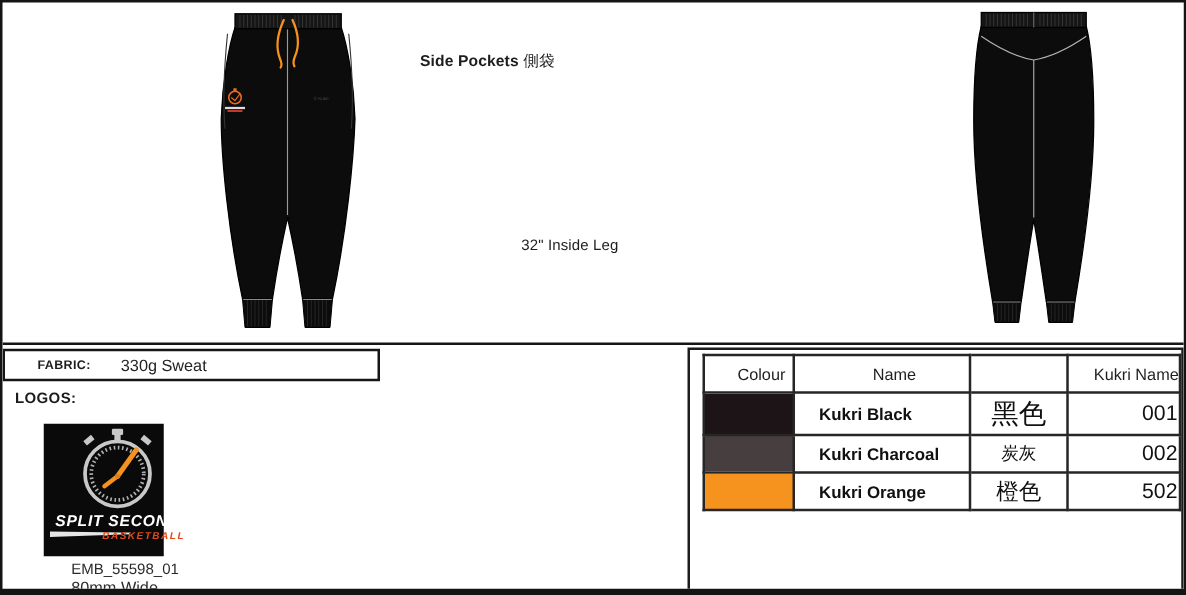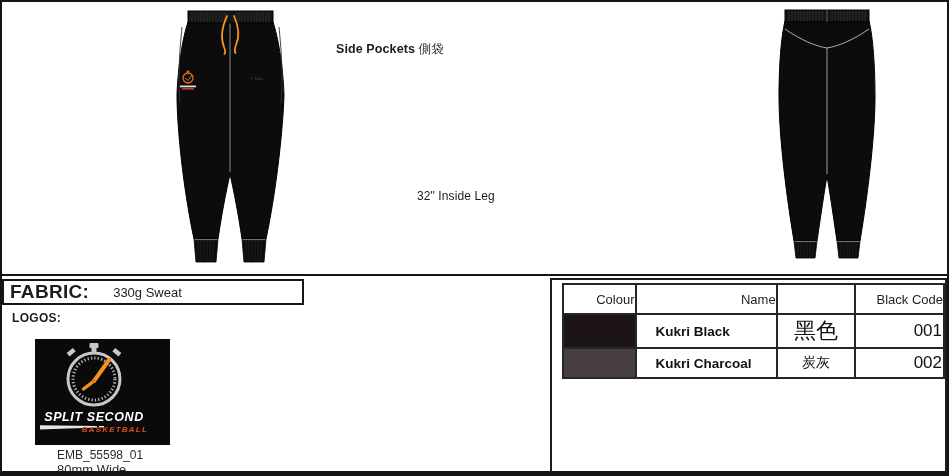--- a/index.html
+++ b/index.html
@@ -14,40 +14,40 @@
   .note .zh{font-weight:500;}
   #side-pockets{left:290px;top:39px;margin-left:44px;}
   #colour-note{left:290px;top:83px;line-height:15px;}
   #inside-leg{left:415px;top:187px;font-weight:500;font-size:12px;}
   
   #divider{left:0;top:272px;width:100%;height:2px;background:#161616;}
   #fabric-box{
     left:0;top:277px;width:302px;height:26px;box-sizing:border-box;
     border:2px solid #161616;display:flex;align-items:center;background:#fff;
   }
-  #fabric-label{font-weight:bold;font-size:19px;margin-left:6px;letter-spacing:.3px;}
+  #fabric-label{font-weight:bold;font-size:10px;margin-left:26px;letter-spacing:.3px;}
   #fabric-value{font-size:13px;margin-left:24px;color:#222;}
   #logos-label{left:10px;top:309px;font-weight:bold;font-size:12px;letter-spacing:.3px;}
   
-  #logo-square{left:33px;top:337px;width:135px;height:106px;background:#0a0a0a;}
+  #logo-square{left:33px;top:337px;width:96px;height:106px;background:#0a0a0a;}
   #logo-ref{left:55px;top:446px;font-size:12px;color:#2b2b2b;}
   #logo-width{left:55px;top:460px;font-size:13px;color:#2b2b2b;}
   
   #right-box{
     left:548px;top:276px;width:397px;height:195px;box-sizing:border-box;
     border:2px solid #1c1c1c;background:#fff;
   }
   #colour-table{
     position:absolute;left:10px;top:3px;border-collapse:collapse;table-layout:fixed;
   }
   #colour-table th,#colour-table td{
     border:2px solid #262626;box-sizing:border-box;overflow:hidden;white-space:nowrap;
   }
   #colour-table th{
-    height:30px;font-weight:400;font-size:13px;text-align:right;padding:0 0 0 20px;color:#1f1f1f;
+    height:30px;font-weight:400;font-size:13px;text-align:center;padding:0 0 0 20px;color:#1f1f1f;
   }
   #colour-table td{height:30px;}
   .col-swatch{width:73px;} .col-name{width:142px;} .col-zh{width:80px;} .col-code{width:83px;}
   td.name{font-size:13.5px;font-weight:600;padding-left:19px;color:#111;}
   td.zh{text-align:center;font-family:"Liberation Serif","DejaVu Serif",serif;color:#111;}
   tr.r0 td.zh{font-size:22px;} tr.r1 td.zh{font-size:14px;margin-left:32px;} tr.r2 td.zh{font-size:18px;}
   td.code{text-align:right;font-size:17px;font-weight:500;color:#111;}
   
   #front-view{left:150px;top:5px;}
   #back-view{left:765px;top:5px;}
@@ -185,33 +185,39 @@
         <col class="col-swatch">
           <col class="col-name">
           <col class="col-zh">
           <col class="col-code">
       </colgroup>
       <thead>
         <tr>
           <th>Colour</th>
           <th>Name</th>
           <th></th>
-          <th>Black Code</th>
+          <th>Kukri Name</th>
         </tr>
       </thead>
       <tbody>
         <tr class="r0">
           <td class="swatch" style="background-color: rgb(28, 20, 23);"></td>
           <td class="name">Kukri Black</td>
           <td class="zh">黑色</td>
           <td class="code">001</td>
         </tr>
         <tr class="r1">
           <td class="swatch" style="background-color: rgb(71, 63, 63);"></td>
           <td class="name">Kukri Charcoal</td>
           <td class="zh">炭灰</td>
           <td class="code">002</td>
         </tr>
+        <tr class="r2">
+          <td class="swatch" style="background-color: rgb(246, 146, 30);"></td>
+          <td class="name">Kukri Orange</td>
+          <td class="zh">橙色</td>
+          <td class="code">502</td>
+        </tr>
       </tbody>
     </table>
   </div>
 
 </div>
 
 </body></html>

